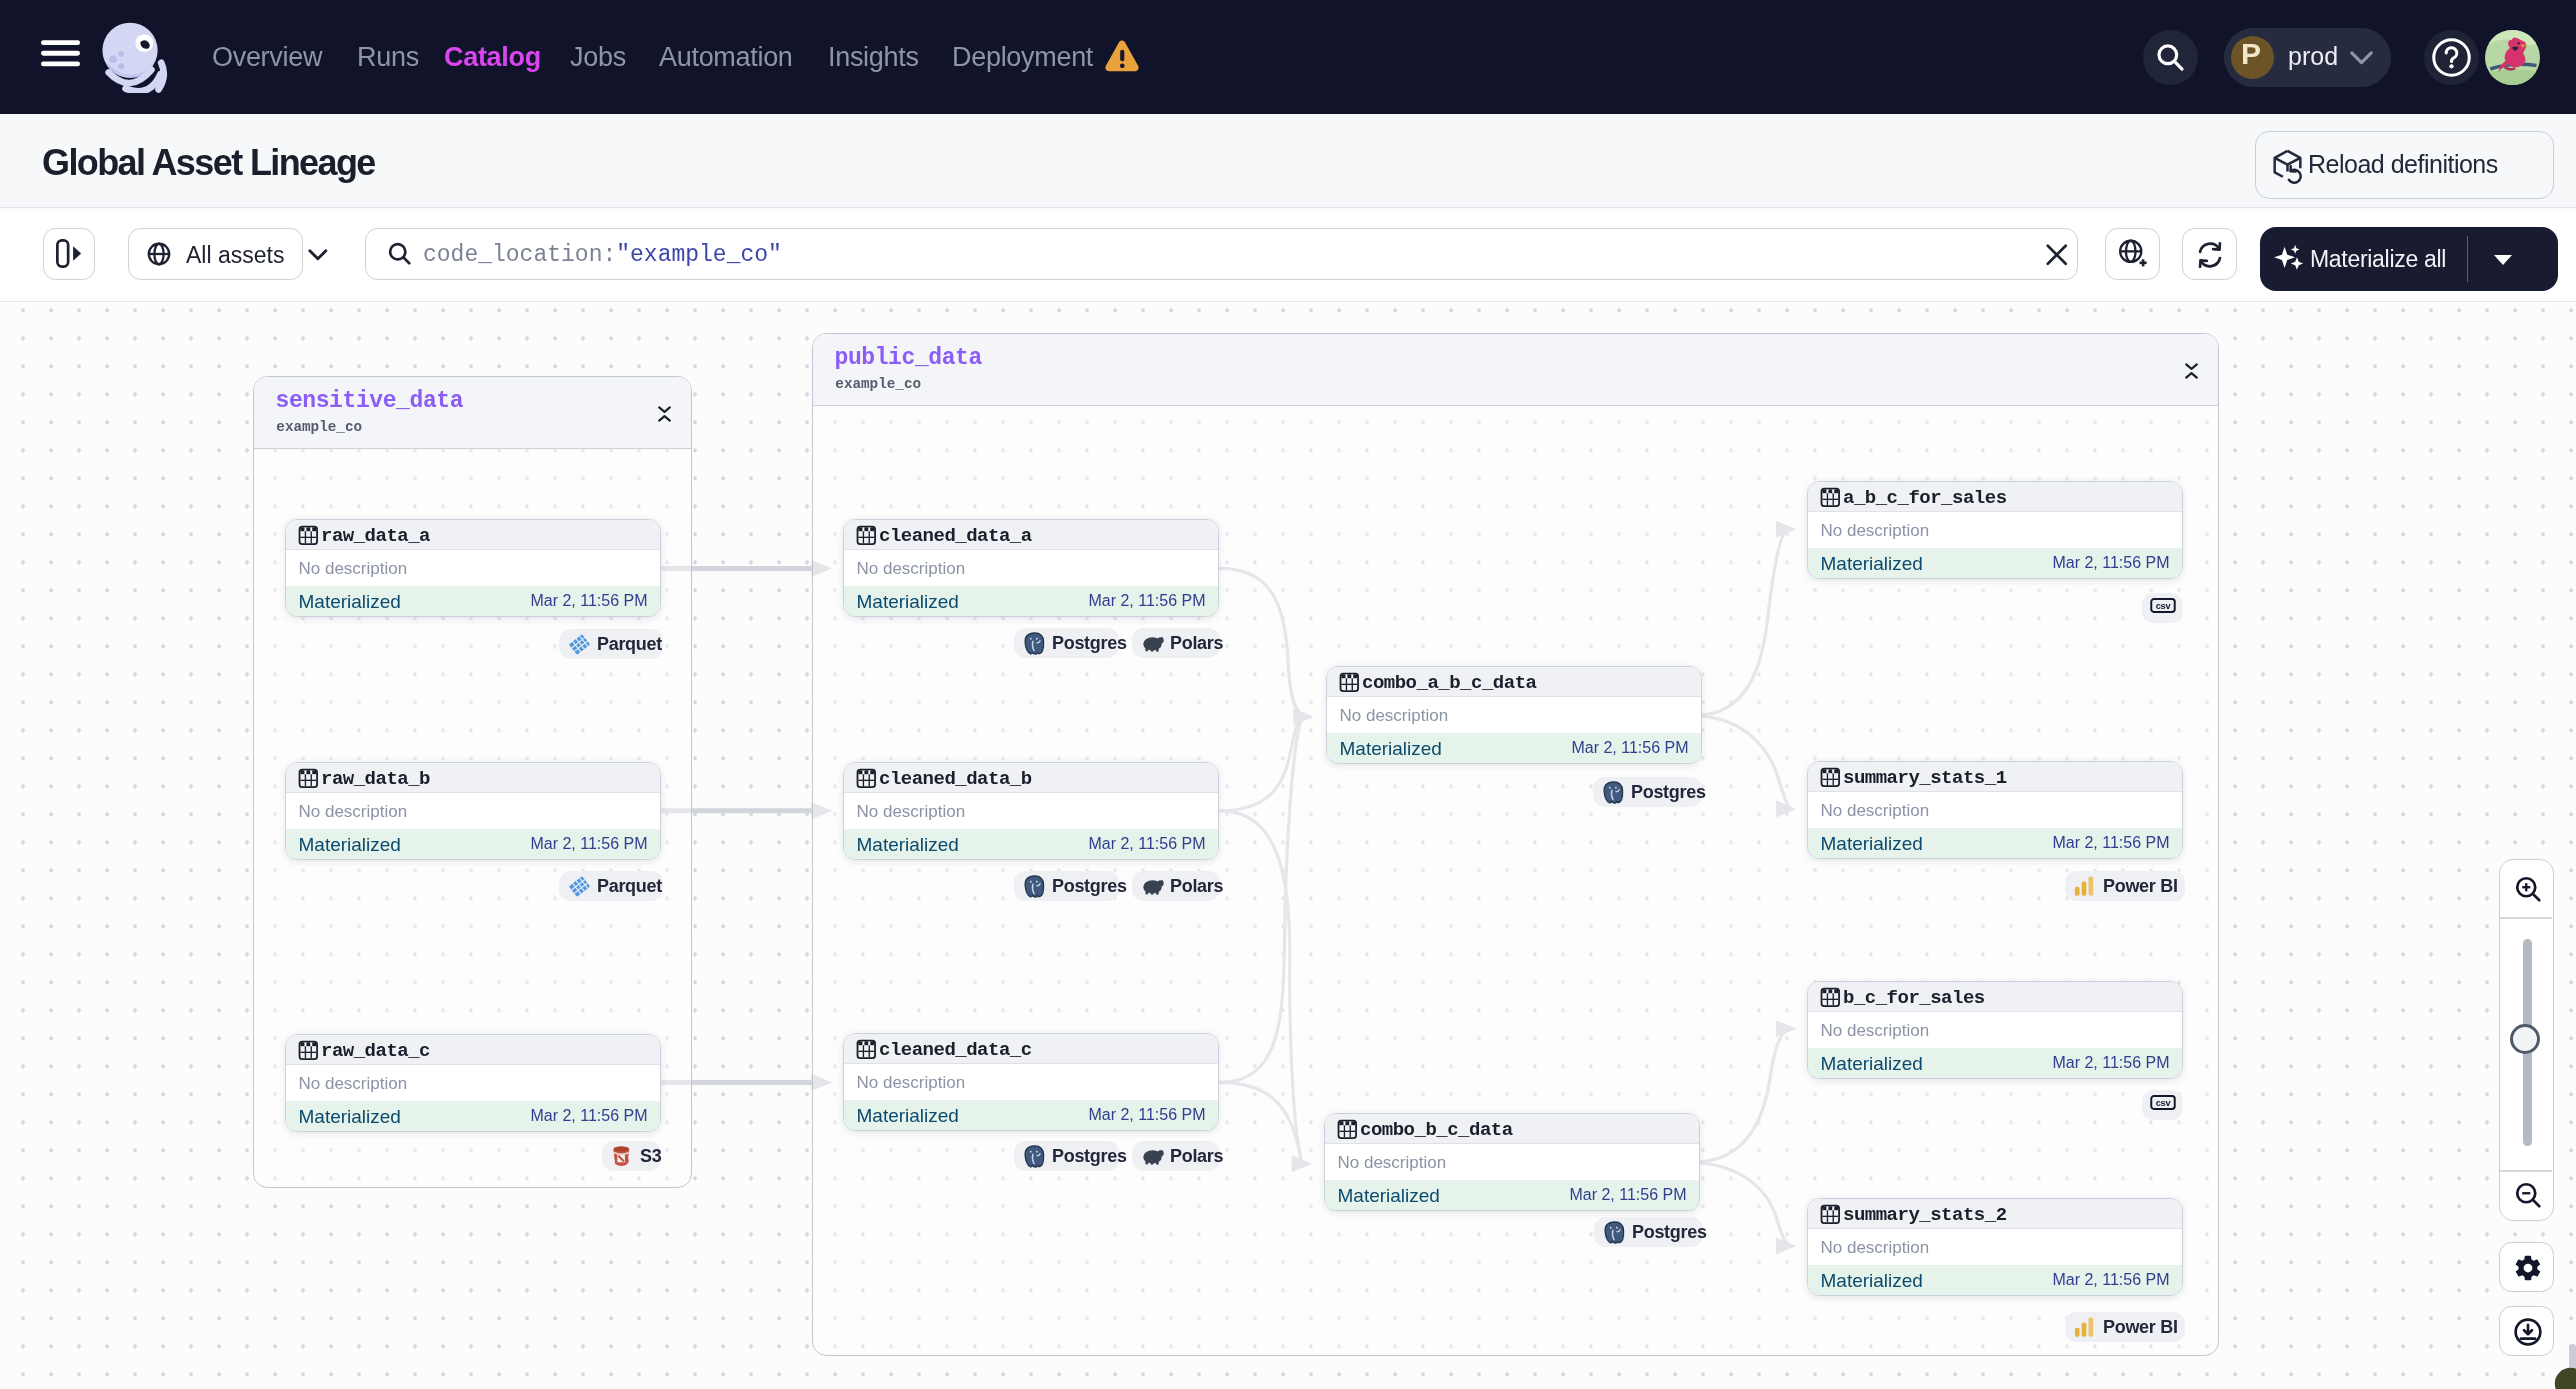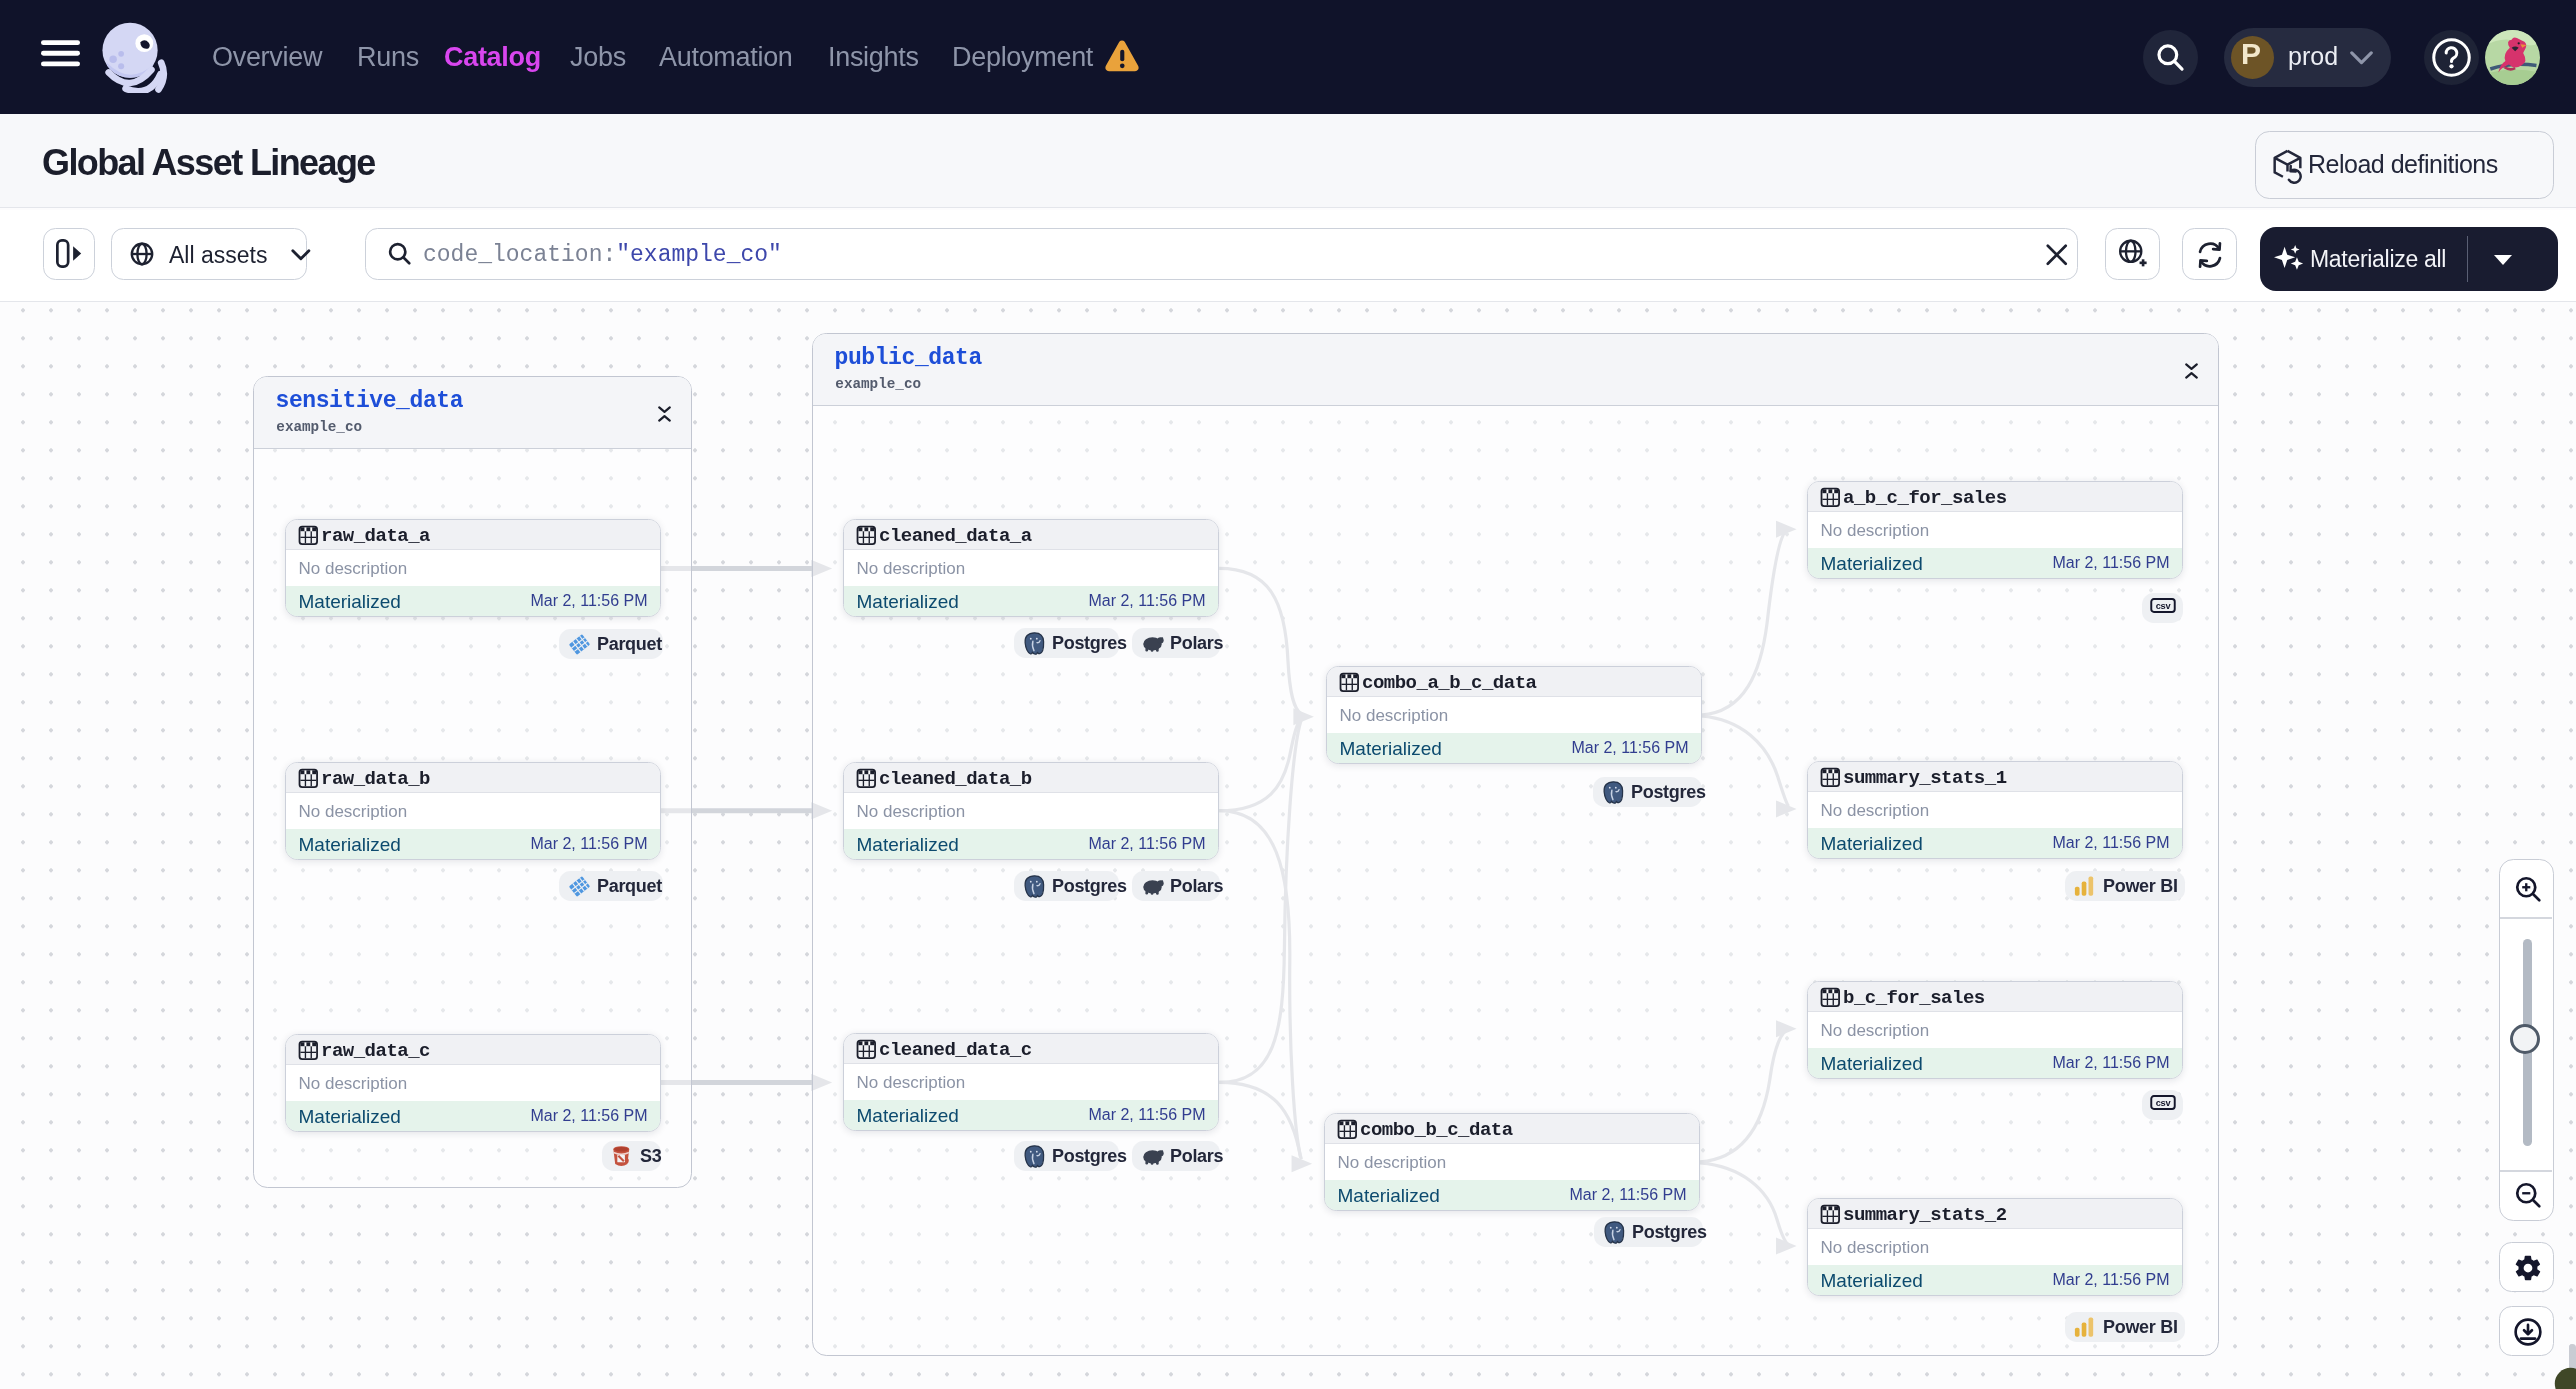--- a/index.html
+++ b/index.html
@@ -23,21 +23,21 @@
 .mat { position:absolute; left:2260px; top:227px; width:298px; height:64px; background:#191c30; border-radius:16px; }
 .mat .lbl { position:absolute; left:50px; top:19px; font-size:23px; font-weight:500; color:#f2f3f7; letter-spacing:-0.3px; }
 .mat .sep { position:absolute; left:207px; top:9px; width:1.3px; height:46px; background:#5a5f74; }
 .mat .caret { position:absolute; left:234px; top:28px; width:0; height:0; border-left:9.8px solid transparent; border-right:9.8px solid transparent; border-top:10.7px solid #fff; }
 
 .canvas { position:absolute; left:0; top:303px; width:2576px; height:1086px;
   background-image:radial-gradient(circle, #d5d7dc 1.9px, rgba(0,0,0,0) 2px);
   background-size:28px 28px; background-position:9px -6.7px; }
 .group { position:absolute; border:1.8px solid #c2c6d1; border-radius:14.3px; background:rgba(255,255,255,0.42); }
 .ghead { position:absolute; left:0; top:0; right:0; height:72px; background:#f4f5f8; border-bottom:1.8px solid #ccd0d9; border-radius:12.5px 12.5px 0 0; }
-.gtitle { position:absolute; left:21.5px; top:10.7px; font-family:"Liberation Mono",monospace; font-weight:700; font-size:23px; letter-spacing:-0.4px; color:#1d4ed8; }
+.gtitle { position:absolute; left:21.5px; top:10.7px; font-family:"Liberation Mono",monospace; font-weight:700; font-size:23px; letter-spacing:-0.4px; color:#8b5cf6; }
 .gsub { position:absolute; left:22.3px; top:42px; font-family:"Liberation Mono",monospace; font-size:14.3px; color:#535b6d;font-weight:bold; }
 .node { position:absolute; width:376px; height:98px; background:#fff; border:1.8px solid #ccd0da; border-radius:12.5px; box-shadow:0 1.8px 7.2px rgba(20,25,45,0.10); }
 .nh { position:absolute; left:0; top:0; right:0; height:30px; background:#f0f1f4; border-bottom:1.3px solid #dfe1e7; border-radius:10.7px 10.7px 0 0; }
 .nh span { position:absolute; left:35px; top:4.5px; font-family:"Liberation Mono",monospace; font-weight:700; font-size:19px; letter-spacing:-0.5px; color:#1b1e2b; }
 .nd { position:absolute; left:12.5px; top:39px; font-size:17px; color:#8b93a5; }
 .nm { position:absolute; left:0; right:0; bottom:0; height:30px; background:#e5f3eb; border-radius:0 0 10.7px 10.7px; }
 .nm .m1 { position:absolute; left:12.5px; top:5.4px; font-size:19px; color:#0c4a6e; }
 .nm .m2 { position:absolute; right:12.5px; top:6.3px; font-size:16px; color:#313d8f; }
 .chip { position:absolute; height:30px; white-space:nowrap; background:#eef0f3; border-radius:11.6px; color:#23273a; font-size:18px; font-weight:700; letter-spacing:-0.3px; }
 .chip .ct { position:absolute; left:38px; top:5.4px; }
@@ -140,21 +140,21 @@
   <span>Reload definitions</span>
 </div>
 
 <div class="tbar"></div>
 <div class="tbtn" style="left:43px;width:52px">
   <svg class="abs" style="left:11.6px;top:9.8px" width="27" height="29" viewBox="0 0 30 32">
       <rect x="1.5" y="1.5" width="12" height="29" rx="5" fill="none" stroke="#1d2130" stroke-width="3"></rect>
       <path d="M19 8 L28 16 L19 24 z" fill="#1d2130"></path>
     </svg>
 </div>
-<div class="tbtn" style="left:111px;width:196px">
+<div class="tbtn" style="left:128px;width:175px">
   <svg class="abs" style="left:18px;top:12.5px" width="24" height="24" viewBox="0 0 27 27" fill="none" stroke="#1d2130" stroke-width="2.6">
       <circle cx="13.5" cy="13.5" r="11.5"></circle>
       <ellipse cx="13.5" cy="13.5" rx="5.2" ry="11.5"></ellipse>
       <line x1="2" y1="13.5" x2="25" y2="13.5"></line>
     </svg>
   <span class="allassets-label">All assets</span>
   <svg class="abs" style="left:179px;top:19.7px" width="19.7" height="12.5" viewBox="0 0 22 14">
       <path d="M2 2 L11 11 L20 2" stroke="#1d2130" stroke-width="3.2" fill="none" stroke-linecap="round" stroke-linejoin="round"></path>
     </svg>
 </div>

